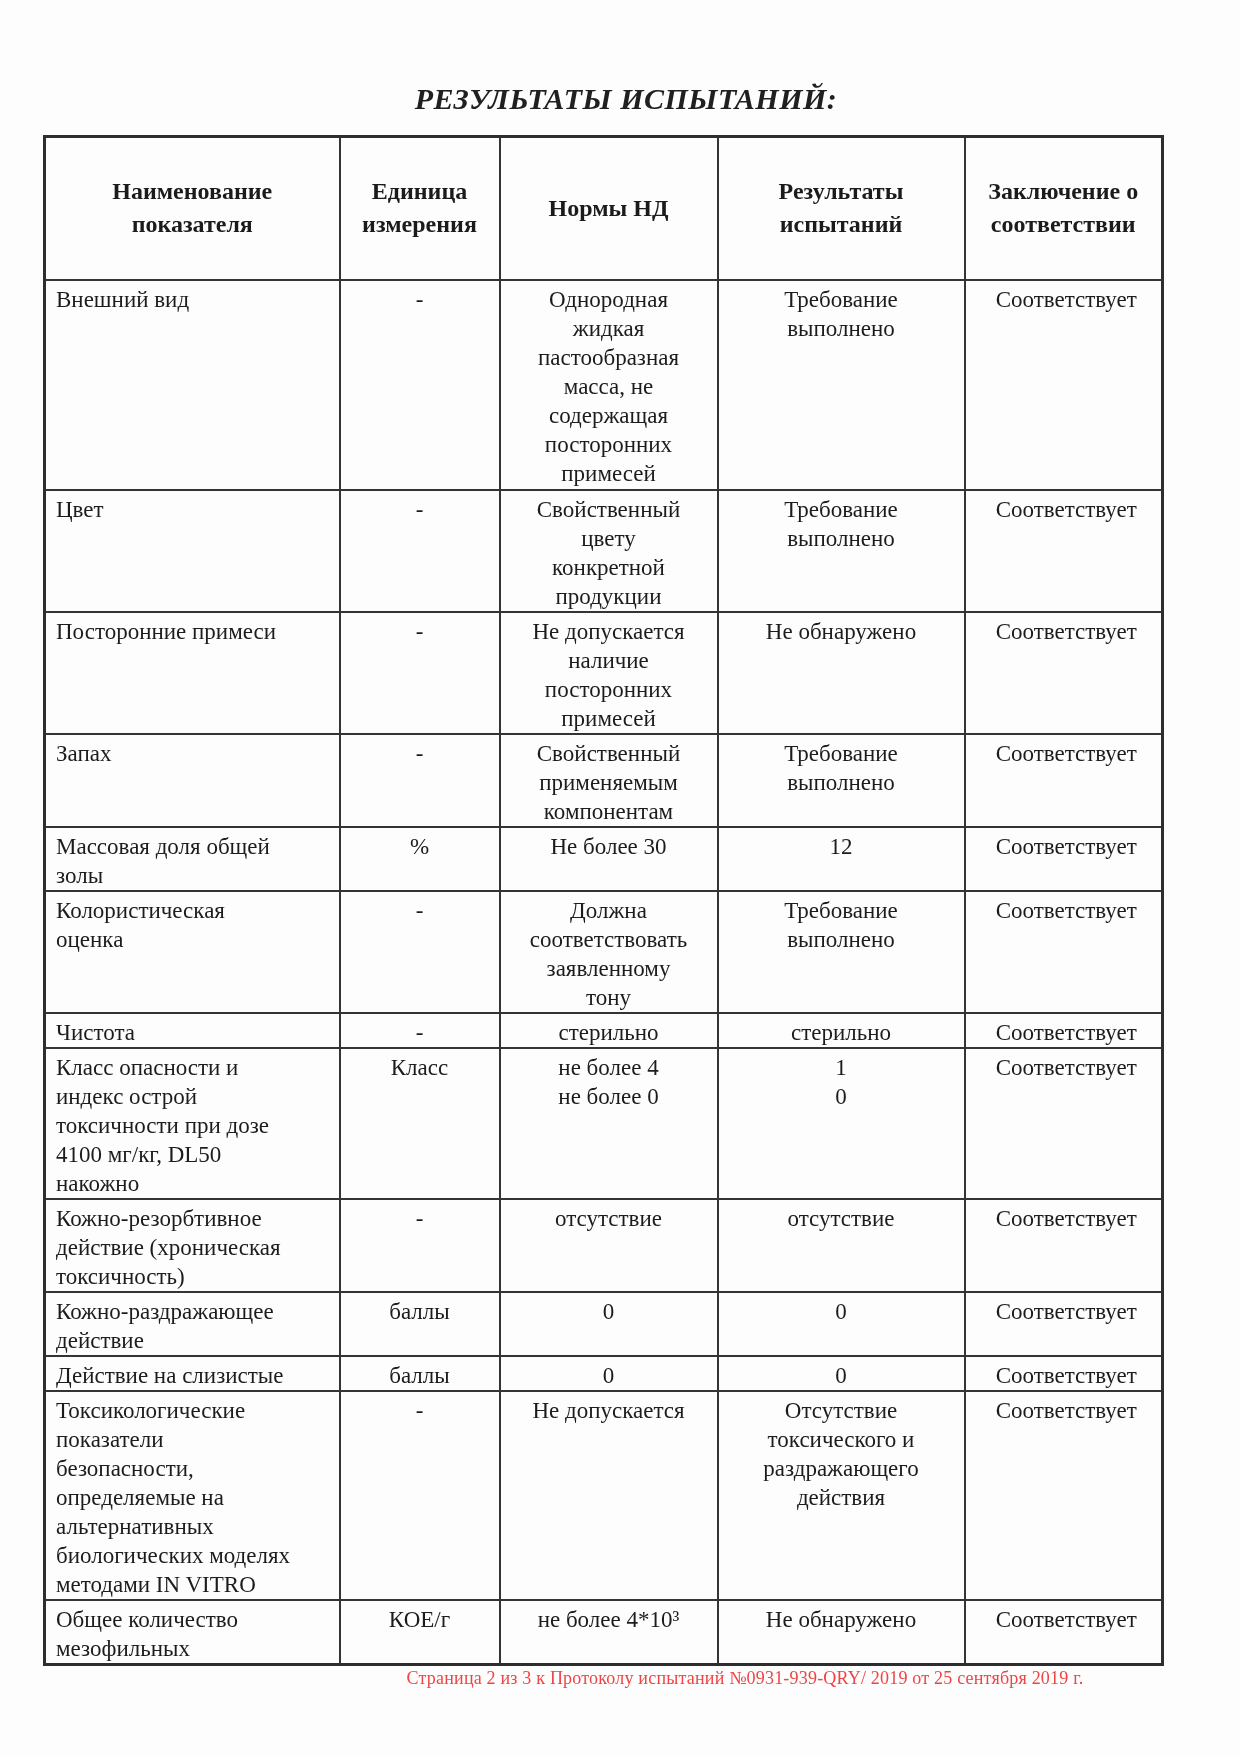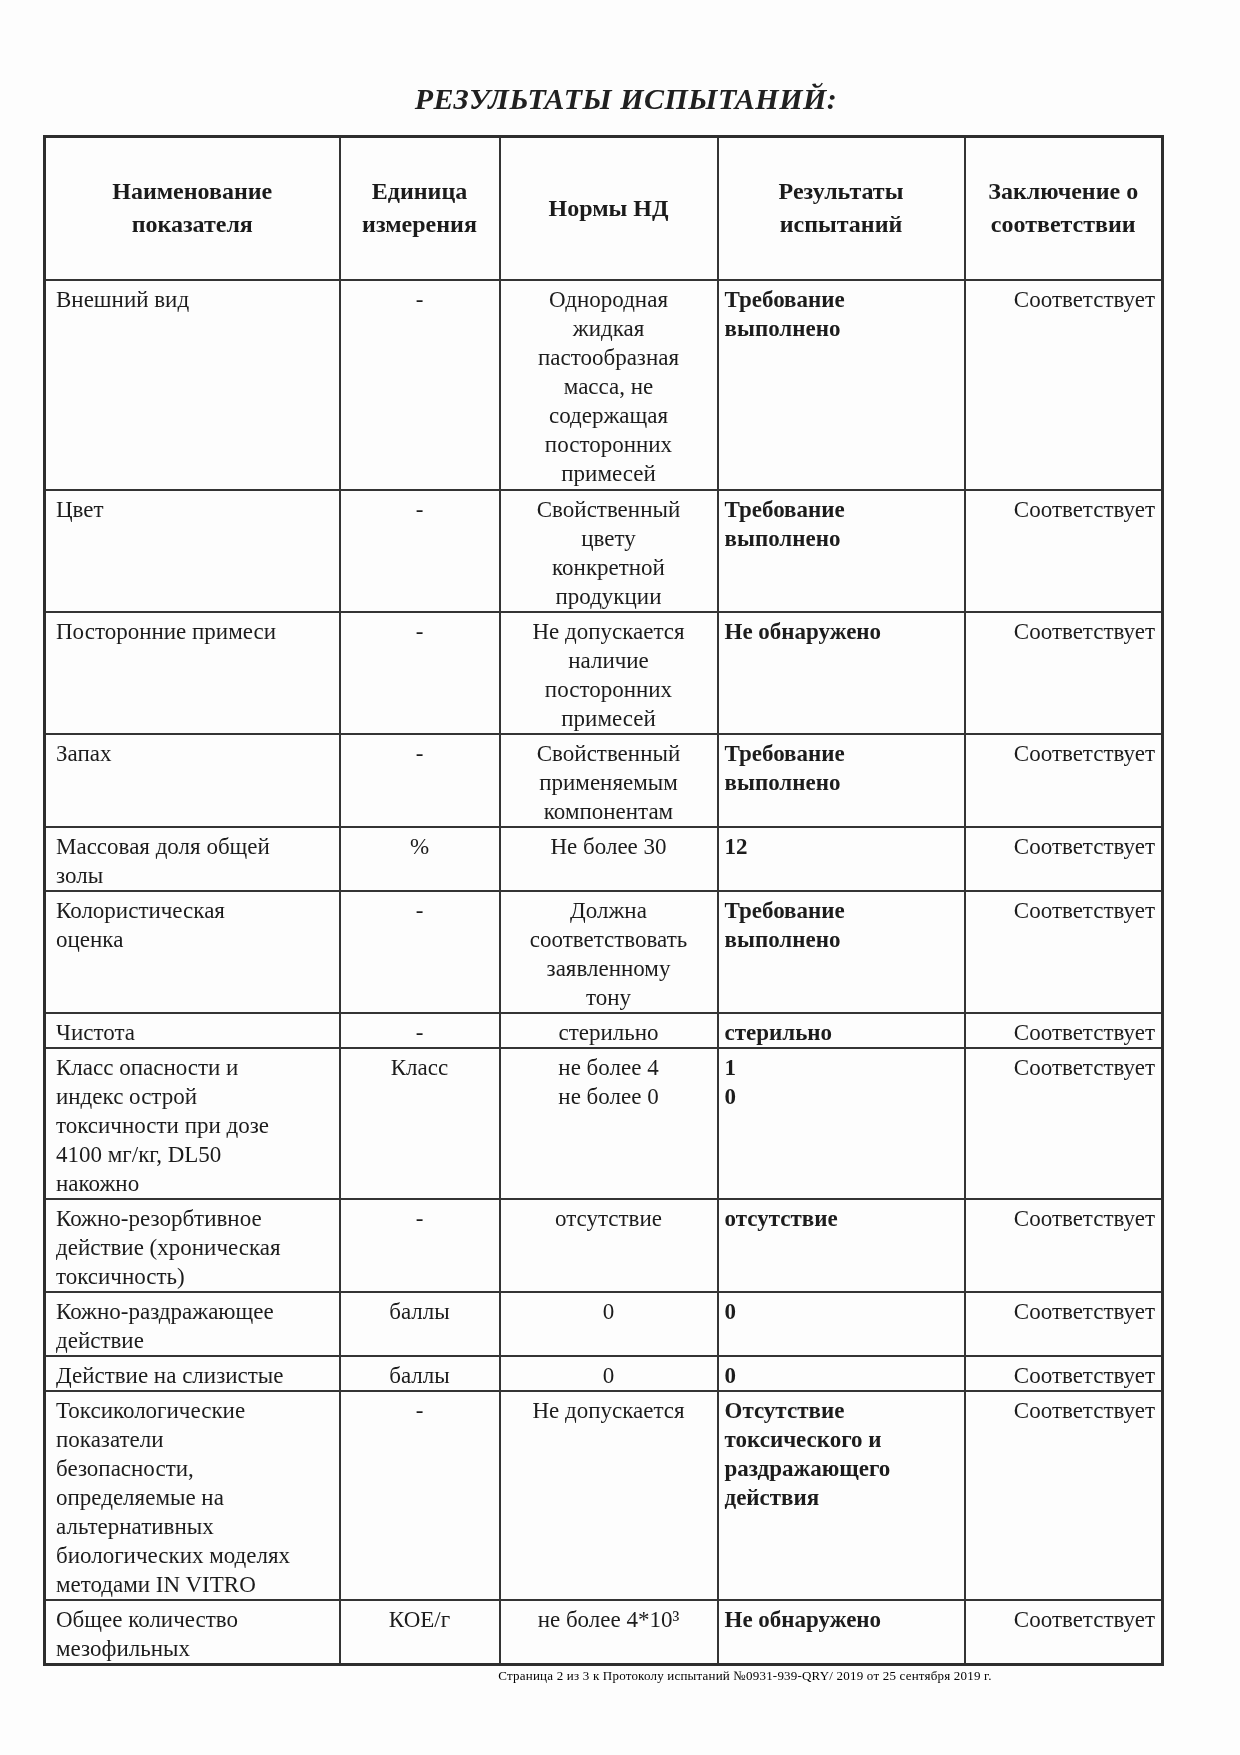--- a/index.html
+++ b/index.html
@@ -60,30 +60,30 @@
   td {
     font-size: 23px;
     line-height: 29px;
     vertical-align: top;
     padding: 4px 6px 0 6px;
     white-space: pre-line;
   }
   td.c0 { text-align: left;   padding-left: 10px; padding-right: 10px; }
   td.c1 { text-align: center; }
   td.c2 { text-align: center; }
-  td.c3 { text-align: left; font-weight: bold; }
-  td.c4 { text-align: right;   padding-left: 12px; }
+  td.c3 { text-align: center; }
+  td.c4 { text-align: center;   padding-left: 12px; }
   .page-footer {
     position: absolute;
     top: 1668px;
     left: 250px;
     width: 990px;
     text-align: center;
-    font-size: 13px;
-    color: #000000;
+    font-size: 18px;
+    color: #ef4444;
     letter-spacing: 0.2px;
   }
 </style>
 </head>
 <body>
 
 <main>
 
   <h1 class="doc-title">РЕЗУЛЬТАТЫ ИСПЫТАНИЙ:</h1>
 

